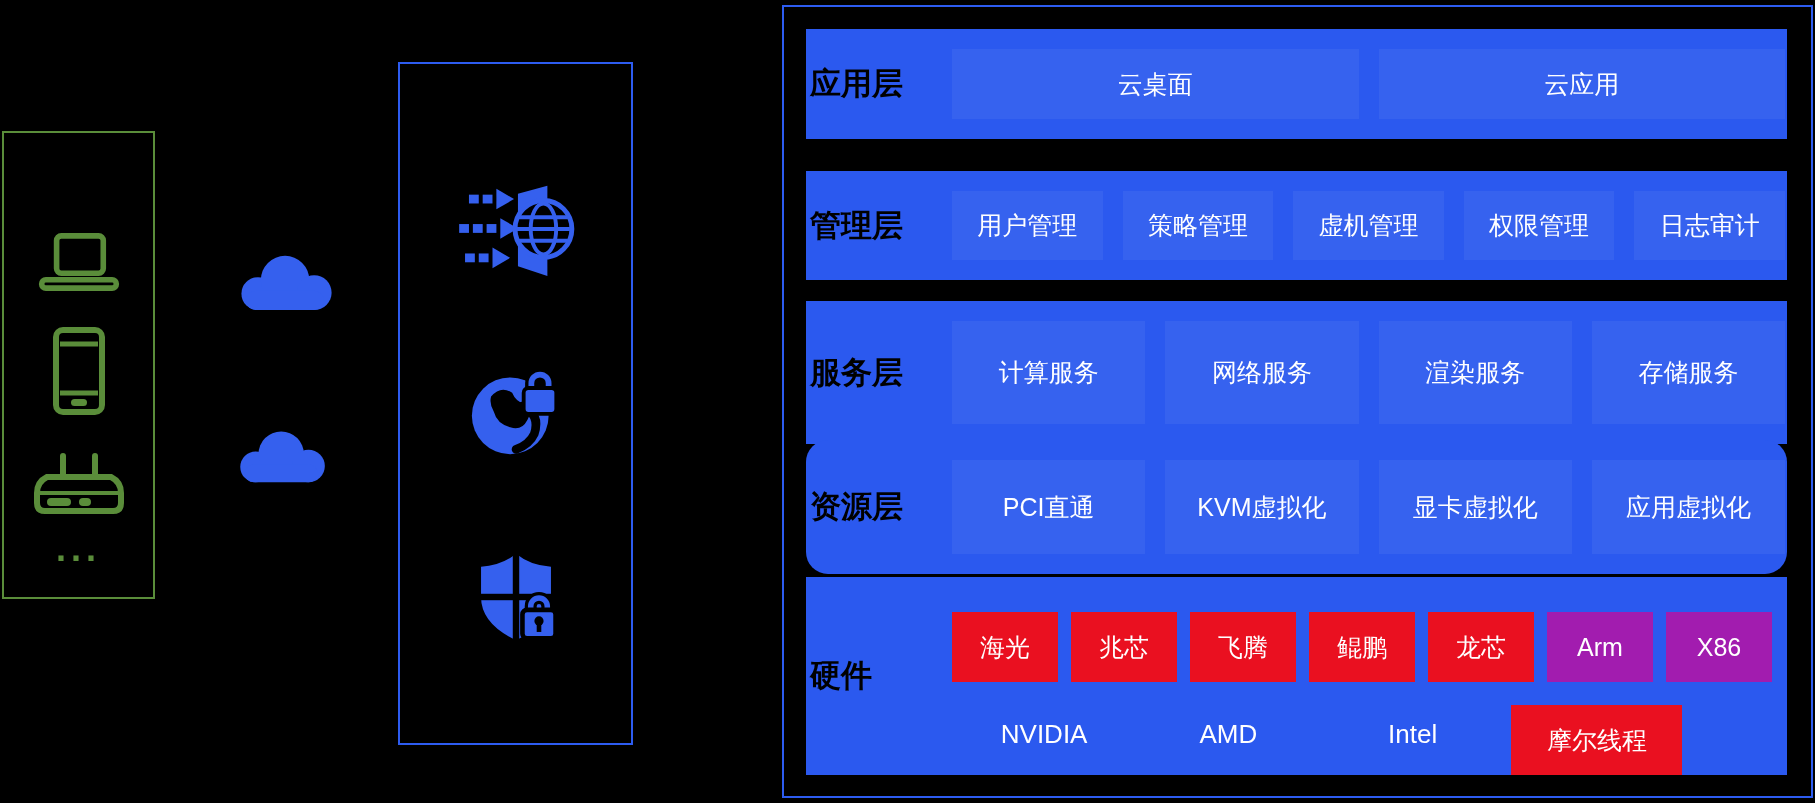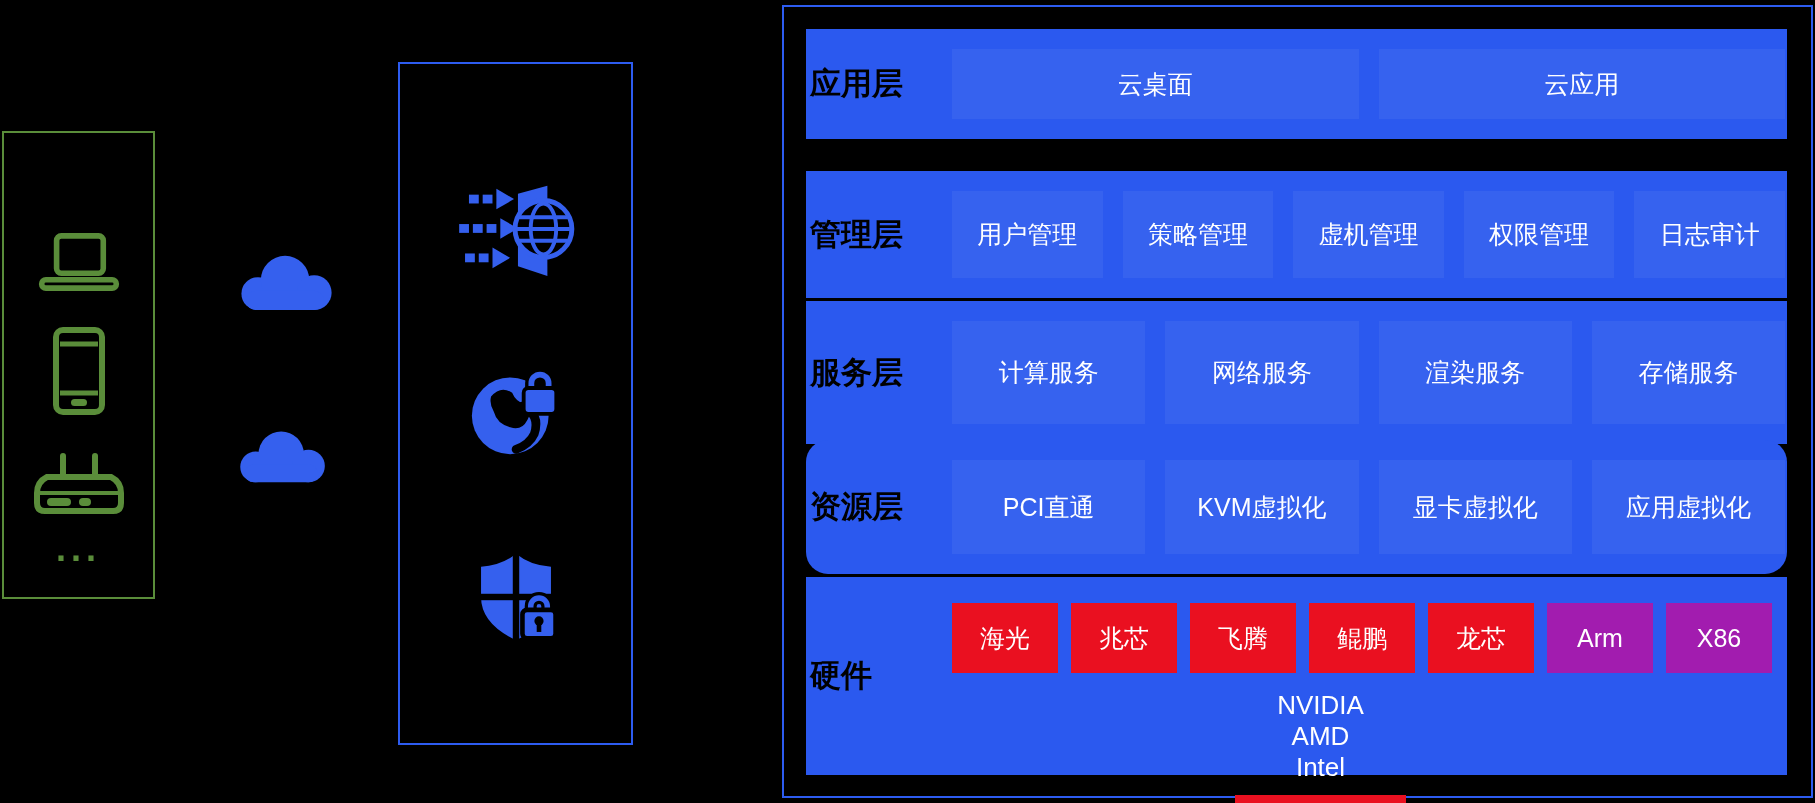--- a/index.html
+++ b/index.html
@@ -20,36 +20,36 @@
   
   .gateway-box{position:absolute;left:398px;top:62px;width:231px;height:679px;border:2px solid #2d5cf0;}
   .gateway-box .gico{position:absolute;left:50%;transform:translateX(-50%);}
   .gico-1{top:114px;}
   .gico-2{top:300px;}
   .gico-3{top:486px;}
   
   .arch-box{position:absolute;left:782px;top:5px;width:1027px;height:789px;border:2px solid #2d5cf0;}
   .band{position:absolute;left:22px;width:981px;background:#2b59ef;display:flex;align-items:stretch;}
   .band-1{top:22px;height:110px;}
-  .band-2{top:164px;height:127px;}
+  .band-2{top:164px;height:109px;}
   .band-3{top:294px;height:143px;}
   .band-4{top:433px;height:134px;border-radius:22px;}
   .band-hw{top:570px;height:198px;}
   .band-label{width:146px;min-width:146px;padding-left:4px;display:flex;align-items:center;
     font-size:31px;font-weight:bold;color:#000;box-sizing:border-box;}
   .band-items{flex:1;display:flex;gap:20px;padding:20px 0;margin-right:2px;}
   .band-item{flex:1;background:rgba(255,255,255,0.055);display:flex;align-items:center;justify-content:center;
     color:#fff;font-size:25px;}
   
-  .hw-rows{flex:1;padding-top:26px;box-sizing:border-box;}
+  .hw-rows{flex:1;padding-top:35px;box-sizing:border-box;}
   .hw-row1{display:flex;gap:13px;height:70px;}
   .chip{width:106px;height:70px;display:flex;align-items:center;justify-content:center;color:#fff;font-size:25px;}
   .chip-red{background:#ea1020;}
   .chip-green{background:#a21caf;}
-  .hw-row2{display:flex;margin-top:17px;margin-right:98px;height:70px;flex-direction:column;}
+  .hw-row2{display:flex;margin-top:17px;margin-right:98px;height:70px;}
   .hw-col{flex:1;display:flex;align-items:center;justify-content:center;color:#fff;font-size:26px;}
   .gpu-chip{width:171px;height:70px;background:#ea1020;display:flex;align-items:center;justify-content:center;
     color:#fff;font-size:25px;margin-top:12px;}
 </style>
 </head>
 <body>
 
 <div class="stage">
 
   <div class="device-box">

